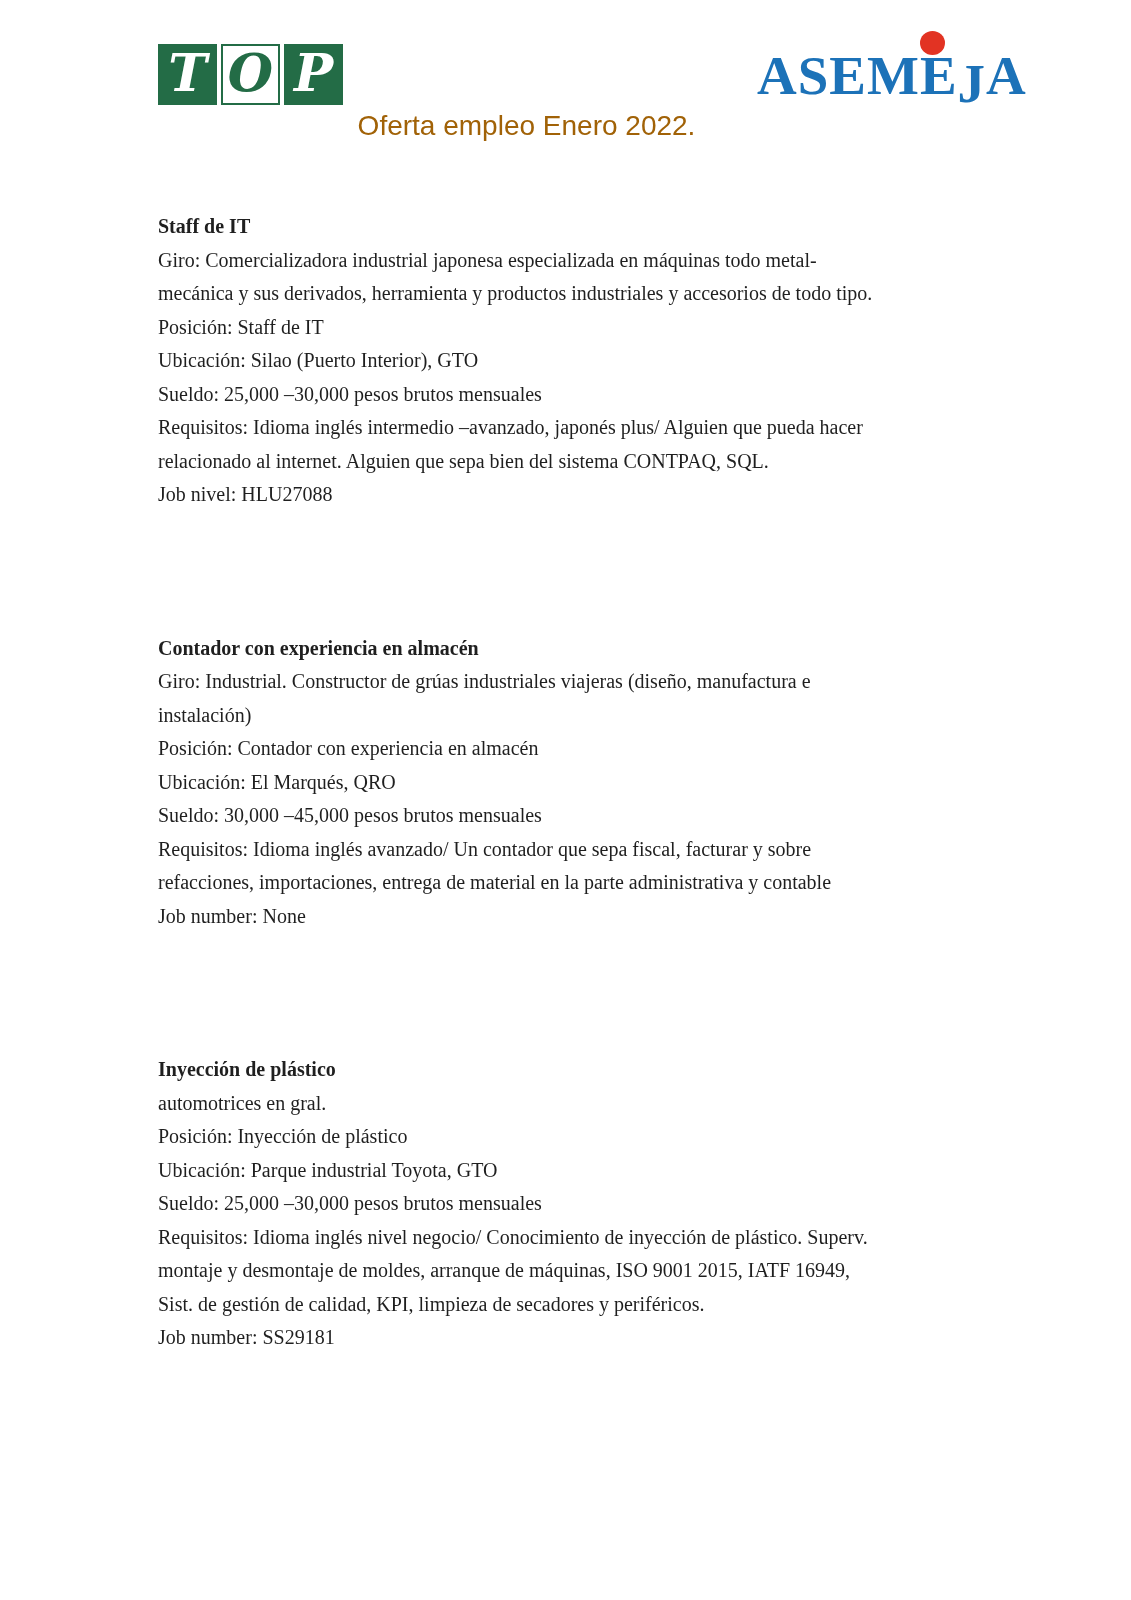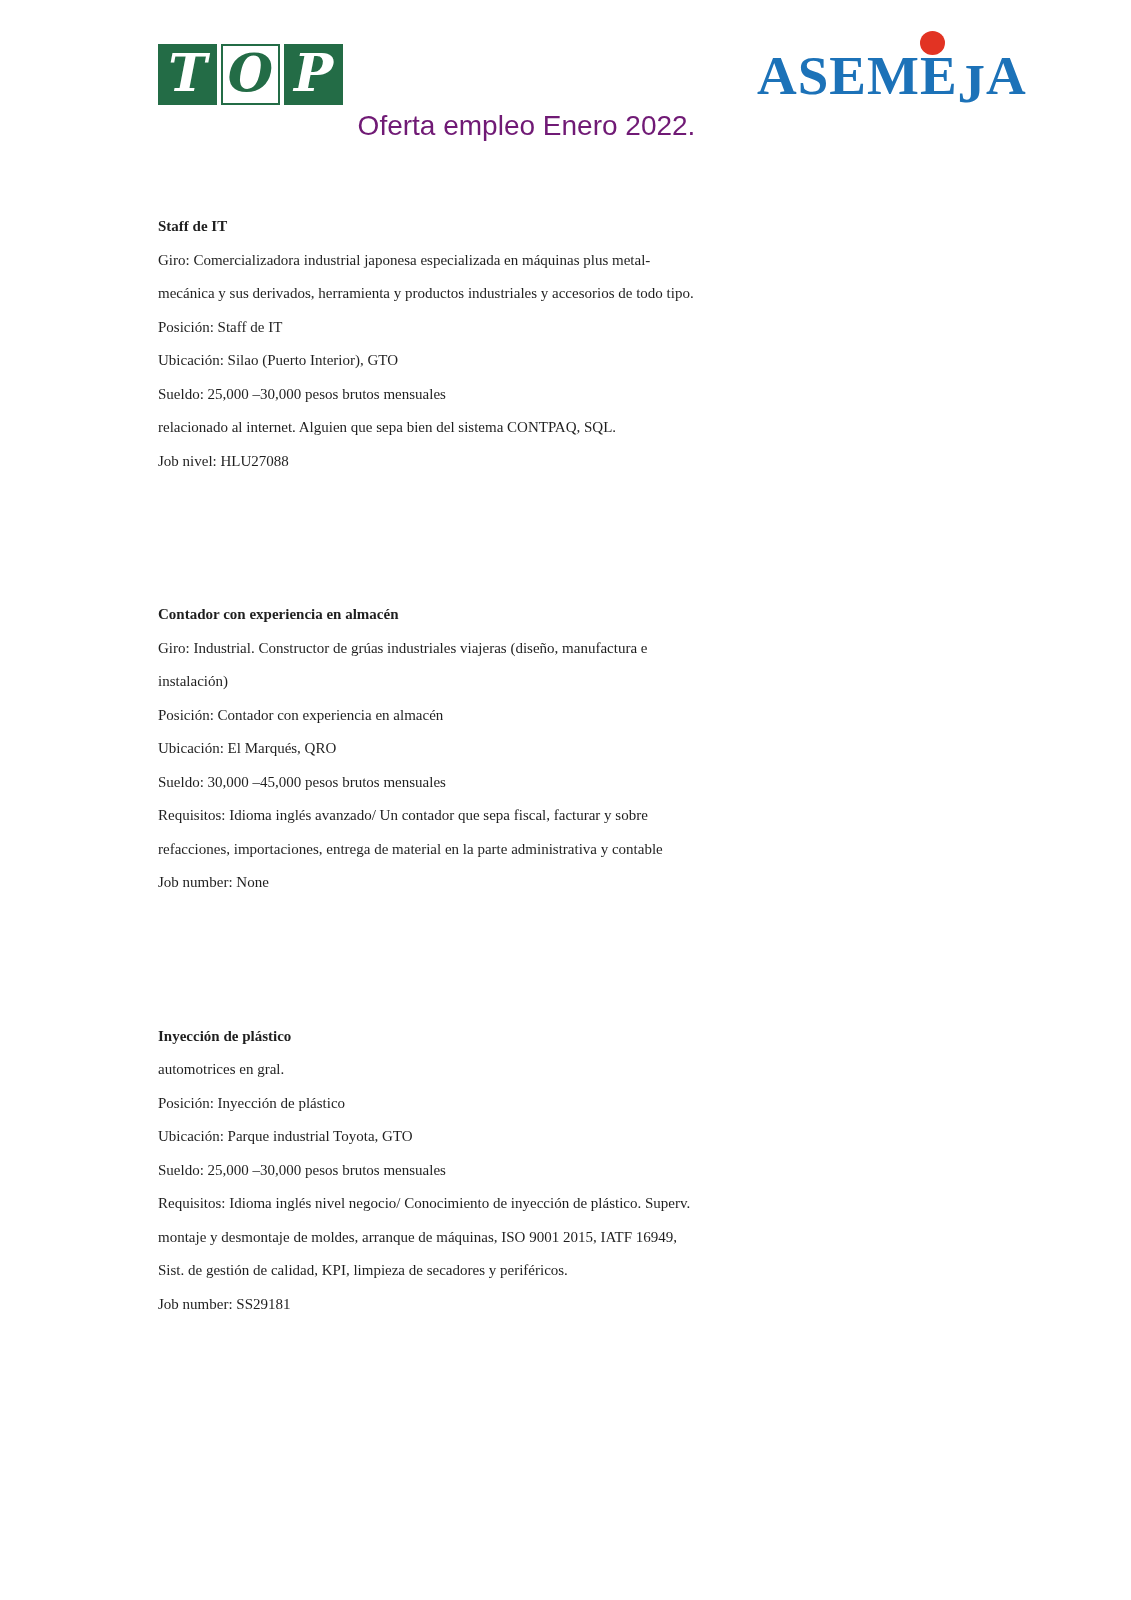--- a/index.html
+++ b/index.html
@@ -67,30 +67,30 @@
 
   
   .doc-title {
     position: absolute;
     top: 110px;
     left: 0;
     width: 1053px;
     text-align: center;
     font-family: "Liberation Sans", sans-serif;
     font-size: 28px;
-    color: #701a75;
+    color: #a16207;
   }
 
   
   .content {
     position: absolute;
     left: 158px;
     top: 210px;
     width: 840px;
-    font-size: 15px;
+    font-size: 20px;
     line-height: 33.5px;
   }
   .job + .job { margin-top: 120px; }
   .job-heading { font-weight: bold; }
   .job-line { white-space: nowrap; }
 </style>
 </head>
 <body>
 
 <div class="page">
@@ -105,25 +105,26 @@
     <span>ASEME</span><span class="aj">J</span><span>A</span>
     <span class="adot"></span>
   </div>
 
   <div class="doc-title">Oferta empleo Enero 2022.</div>
 
   <div class="content">
 
     <section class="job">
       <div class="job-heading">Staff de IT</div>
-      <div class="job-line">Giro: Comercializadora industrial japonesa especializada en máquinas plus metal-</div>
+      <div class="job-line">Giro: Comercializadora industrial japonesa especializada en máquinas todo metal-</div>
       <div class="job-line">mecánica y sus derivados, herramienta y productos industriales y accesorios de todo tipo.</div>
       <div class="job-line">Posición: Staff de IT</div>
       <div class="job-line">Ubicación: Silao (Puerto Interior), GTO</div>
       <div class="job-line">Sueldo: 25,000 –30,000 pesos brutos mensuales</div>
+      <div class="job-line">Requisitos: Idioma inglés intermedio –avanzado, japonés plus/ Alguien que pueda hacer</div>
       <div class="job-line">relacionado al internet. Alguien que sepa bien del sistema CONTPAQ, SQL.</div>
       <div class="job-line">Job nivel: HLU27088</div>
     </section>
 
     <section class="job">
       <div class="job-heading">Contador con experiencia en almacén</div>
       <div class="job-line">Giro: Industrial. Constructor de grúas industriales viajeras (diseño, manufactura e</div>
       <div class="job-line">instalación)</div>
       <div class="job-line">Posición: Contador con experiencia en almacén</div>
       <div class="job-line">Ubicación: El Marqués, QRO</div>

